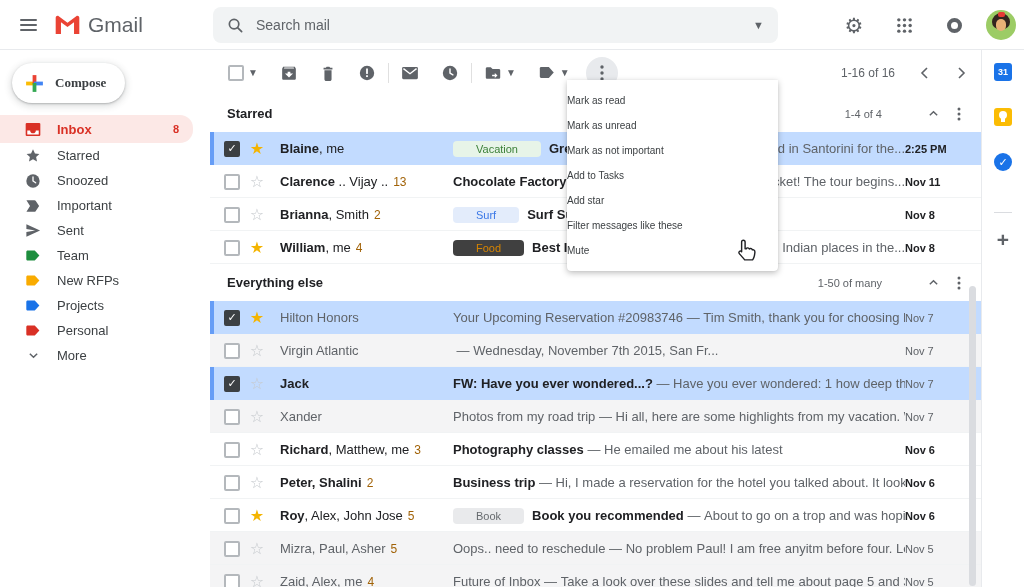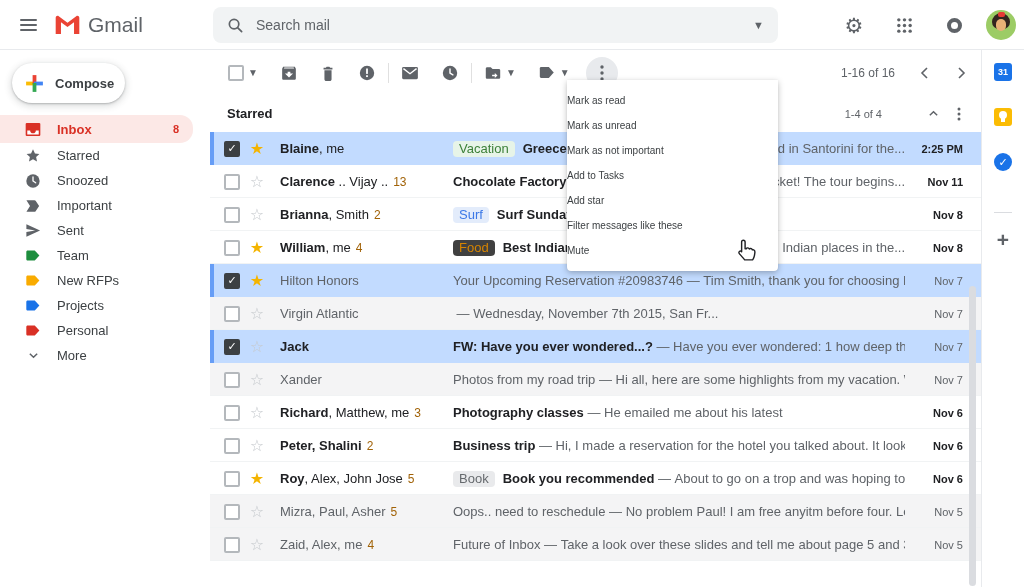--- a/index.html
+++ b/index.html
@@ -25,21 +25,21 @@
   .avatar .band{position:absolute;left:12px;top:2px;width:7px;height:5px;background:#e53935;border-radius:2px}
   .avatar .face{position:absolute;left:10px;top:9px;width:10px;height:12px;background:#e8b176;border-radius:5px}
 
   
   .content{display:flex;height:537px;position:relative}
   .sidebar{width:210px;flex-shrink:0;padding-top:13px}
   .main{flex:1;position:relative;min-width:0}
   .rail{width:43px;flex-shrink:0;border-left:1px solid #e8eaed;display:flex;flex-direction:column;align-items:center;padding-top:13px;background:#fff}
 
   
-  .compose{margin-left:12px;height:40px;width:113px;border:none;background:#fff;border-radius:20px;box-shadow:0 1px 2px rgba(60,64,67,.3),0 2px 6px 2px rgba(60,64,67,.15);display:flex;align-items:center;gap:10px;padding:0 14px 0 12px;cursor:pointer;font-family:Liberation Sans, sans-serif}
+  .compose{margin-left:12px;height:40px;width:113px;border:none;background:#fff;border-radius:20px;box-shadow:0 1px 2px rgba(60,64,67,.3),0 2px 6px 2px rgba(60,64,67,.15);display:flex;align-items:center;gap:10px;padding:0 14px 0 12px;cursor:pointer;font-family:Liberation Serif, serif}
   .compose span{font-size:13px;color:#3c4043;font-weight:bold}
   .nav{margin-top:12px}
   .nav-item{height:25px;display:flex;align-items:center;padding-left:25px;font-size:13px;color:#3c4043;cursor:pointer;margin-right:17px;border-radius:0 13px 13px 0}
   .nav-item .ic{width:16px;height:16px;margin-right:16px;display:flex;align-items:center;justify-content:center;flex-shrink:0}
   .nav-item.active{background:#fce8e6;color:#d93025;font-weight:bold;height:28px}
   .nav-item .cnt{margin-left:auto;margin-right:14px;font-size:11px;font-weight:bold}
   .nav-item .lbl{white-space:nowrap}
 
   
   .toolbar{height:45px;display:flex;align-items:center;padding:0 14px 0 18px;position:relative}
@@ -67,26 +67,26 @@
   .sec .sic{color:#5f6368;cursor:pointer;display:flex;align-items:center;margin-left:18px}
   .row{height:33px;display:flex;align-items:center;padding-left:14px;position:relative;background:#fff;box-shadow:inset 0 -1px 0 #f1f3f4;font-size:13px;cursor:pointer}
   .row.read{background:#f4f4f5}
   .row.selected{background:#c2dbff;box-shadow:none}
   .row.selected::before{content:"";position:absolute;left:0;top:0;bottom:0;width:4px;background:#669df6}
   .sender{width:173px;margin-left:6px;white-space:nowrap;overflow:hidden;flex-shrink:0;color:#5f6368}
   .sender .s-strong{font-weight:bold;color:#202124}
   .sender .s-rest.dark{color:#202124}
   .sender .s-cnt{color:#a16207;font-size:12px;margin-left:5px}
   .line{flex:1;display:flex;align-items:center;overflow:hidden;white-space:nowrap;min-width:0}
-  .chip{display:inline-block;padding:0 6px;border-radius:4px;font-size:13px;line-height:16px;margin-right:8px;flex-shrink:0}
+  .chip{display:inline-block;padding:0 23px;border-radius:4px;font-size:11px;line-height:16px;margin-right:8px;flex-shrink:0}
   .subject{color:#5f6368}
   .subject.unread{color:#202124;font-weight:bold}
   .sep,.snip,.tail{color:#5f6368}
   .spacer{flex:1;min-width:0}
-  .date{width:76px;text-align:right;padding-right:18px;font-size:11px;color:#5f6368;flex-shrink:0}
+  .date{width:76px;padding-right:18px;font-size:11px;color:#5f6368;flex-shrink:0}
   .date.b{color:#202124;font-weight:bold}
 
   
   .scroll-thumb{position:absolute;right:5px;top:236px;width:7px;height:300px;background:#dadce0;border-radius:4px;cursor:pointer;z-index:5}
 
   
   #menu{position:absolute;left:567px;top:80px;width:211px;background:#fff;border-radius:0 0 4px 4px;box-shadow:0 2px 6px rgba(0,0,0,.26),0 0 1px rgba(0,0,0,.12);padding:8px 0;z-index:50;list-style:none}
   #menu li{height:25px;line-height:25px;font-size:10px;color:#3c4043;cursor:pointer;white-space:nowrap}
   #menu li.hover{background:#eeeeee}
   #cursor{position:absolute;left:735px;top:238px;z-index:60;pointer-events:none}
@@ -393,20 +393,38 @@
           <span class="star on">★</span>
           <span class="sender"><span class="s-strong">William</span><span class="s-rest dark">, me</span><span class="s-cnt">4</span></span>
           <span class="line">
             <span class="chip" style="background: #404040; color: rgb(214, 132, 0);">Food</span>
             <span class="subject unread">Best Indian Resta</span>
             <span class="spacer"></span>
             <span class="tail">Indian places in the...</span>
           </span>
           <span class="date b">Nov 8</span>
         </div>
+        <div class="sec">
+          <span class="title">Everything else</span>
+          <span class="range">1-50 of many</span>
+          <span class="sic">
+            <svg width="11" height="11" viewBox="0 0 12 12">
+              <path d="M2 8l4-4 4 4" stroke="#5f6368" stroke-width="1.6" fill="none"></path>
+            </svg>
+          </span>
+          <span class="sic">
+            <svg width="4" height="14" viewBox="0 0 4 14">
+              <g fill="#5f6368">
+                <circle cx="2" cy="2" r="1.5"></circle>
+                <circle cx="2" cy="7" r="1.5"></circle>
+                <circle cx="2" cy="12" r="1.5"></circle>
+              </g>
+            </svg>
+          </span>
+        </div>
         <div class="row selected">
           <span class="cb checked">
             <span class="tick">✓</span>
           </span>
           <span class="star on">★</span>
           <span class="sender"><span class="s-rest">Hilton Honors</span></span>
           <span class="line">
             <span class="subject">Your Upcoming Reservation #20983746</span>
             <span class="sep">&nbsp;—&nbsp;</span>
             <span class="snip">Tim Smith, thank you for choosing Hilton. Y...</span>

